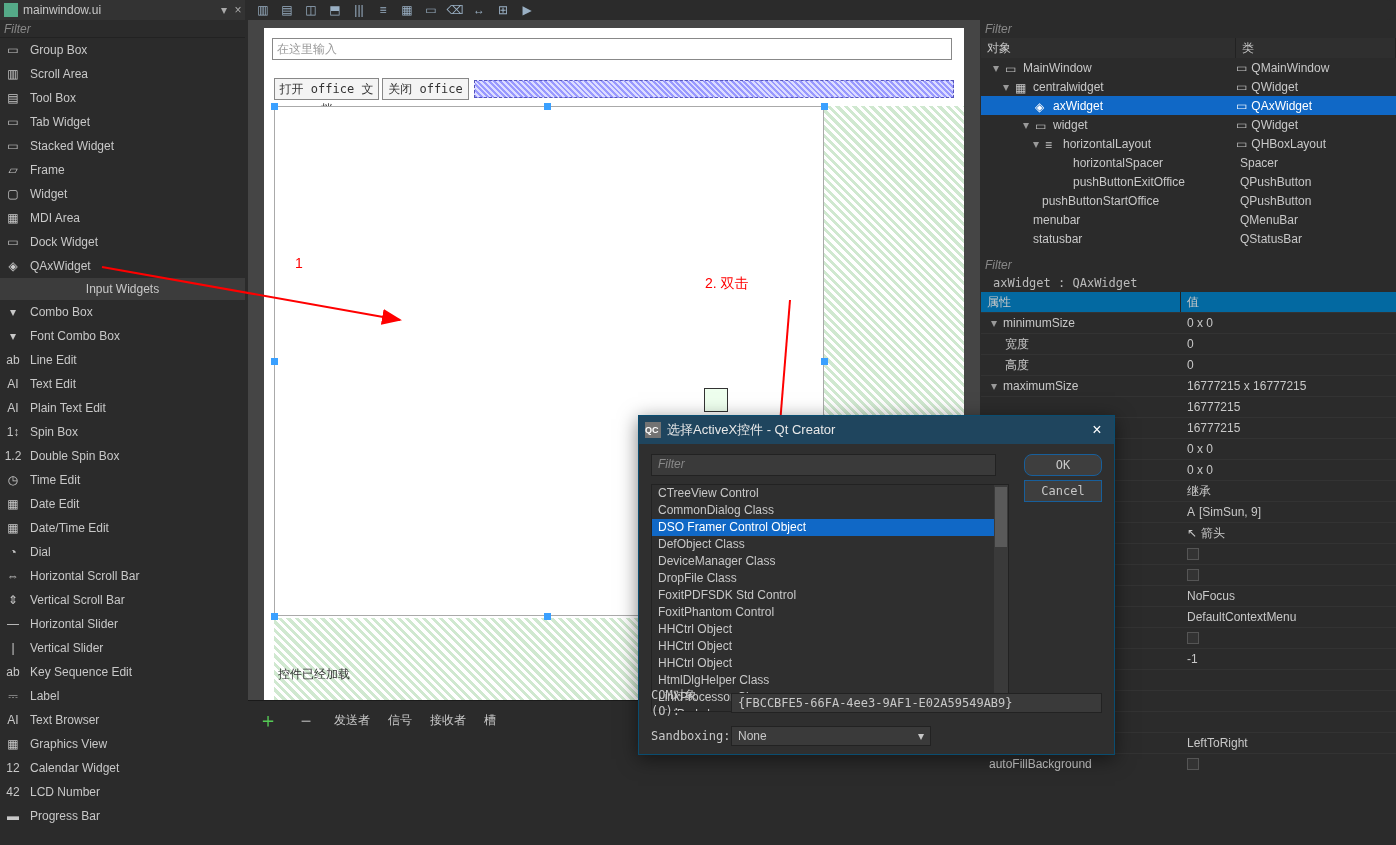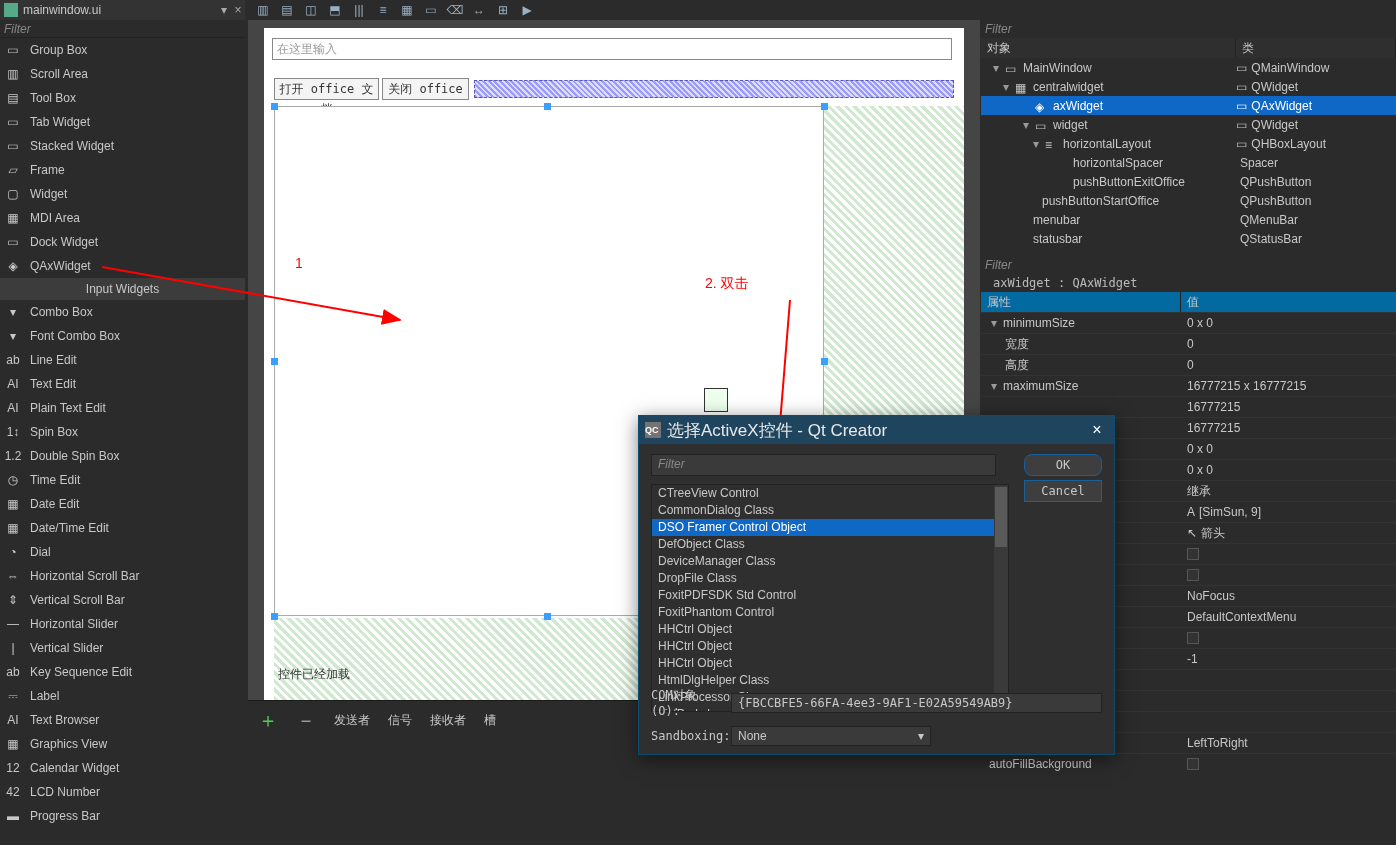--- a/index.html
+++ b/index.html
@@ -73,21 +73,21 @@
 
 .logstrip { position:absolute; left:248px; top:700px; width:732px; height:40px; background:#2b2b2b; display:flex; align-items:center; gap:18px; padding:0 10px; border-top:1px solid #1a1a1a; }
 .plus { color:#5c5; font-size:20px; cursor:pointer; }
 .minus { color:#aaa; font-size:20px; cursor:pointer; }
 .logcol { color:#c8c8c8; }
 
 
 .dialog { position:absolute; top:415px; left:638px; width:477px; height:340px; background:#2f2f2f; border:1px solid #0a4d70; box-shadow:0 4px 18px rgba(0,0,0,.5); }
 .dlgtitle { height:28px; background:#1f455e; display:flex; align-items:center; gap:6px; padding:0 6px; }
 .dlgtitle .qcic { width:16px; height:16px; background:#737373; color:#fff; font-size:9px; text-align:left; line-height:16px; font-weight:bold; }
-.dlgtitle .txt { flex:1; color:#e8e8e8; font-size:17px; }
+.dlgtitle .txt { flex:1; color:#e8e8e8; font-size:13px; }
 .dlgclose { width:22px; text-align:center; color:#fff; cursor:pointer; font-size:16px; }
 .dlgbody { padding:10px 12px 8px 12px; height:calc(100% - 28px); position:relative; }
 .dlgfilter { width:345px; height:22px; background:#3a3a3a; border:1px solid #222; color:#888; font-style:italic; padding:2px 6px; display:inline-block; }
 .okbtn,.cancelbtn { position:absolute; right:12px; width:78px; height:22px; background:#3e3e3e; border:1px solid #185f9b; text-align:center; line-height:20px; cursor:pointer; font-family:monospace; }
 .okbtn { top:10px;border-radius:8px; } .cancelbtn { top:36px; }
 .dlglist { position:absolute; top:40px; left:12px; width:358px; height:228px; border:1px solid #222; overflow:hidden; background:#2f2f2f; }
 .dlglist .scroll { position:absolute; right:0; top:0; bottom:0; width:14px; background:#3a3a3a; }
 .dlglist .scrollthumb { position:absolute; right:1px; top:2px; width:12px; height:60px; background:#5a5a5a; }
 .dlitem { height:17px; padding-left:6px; line-height:17px; cursor:pointer; }
 .dlitem.sel { background:#1068c6; color:#fff; }

